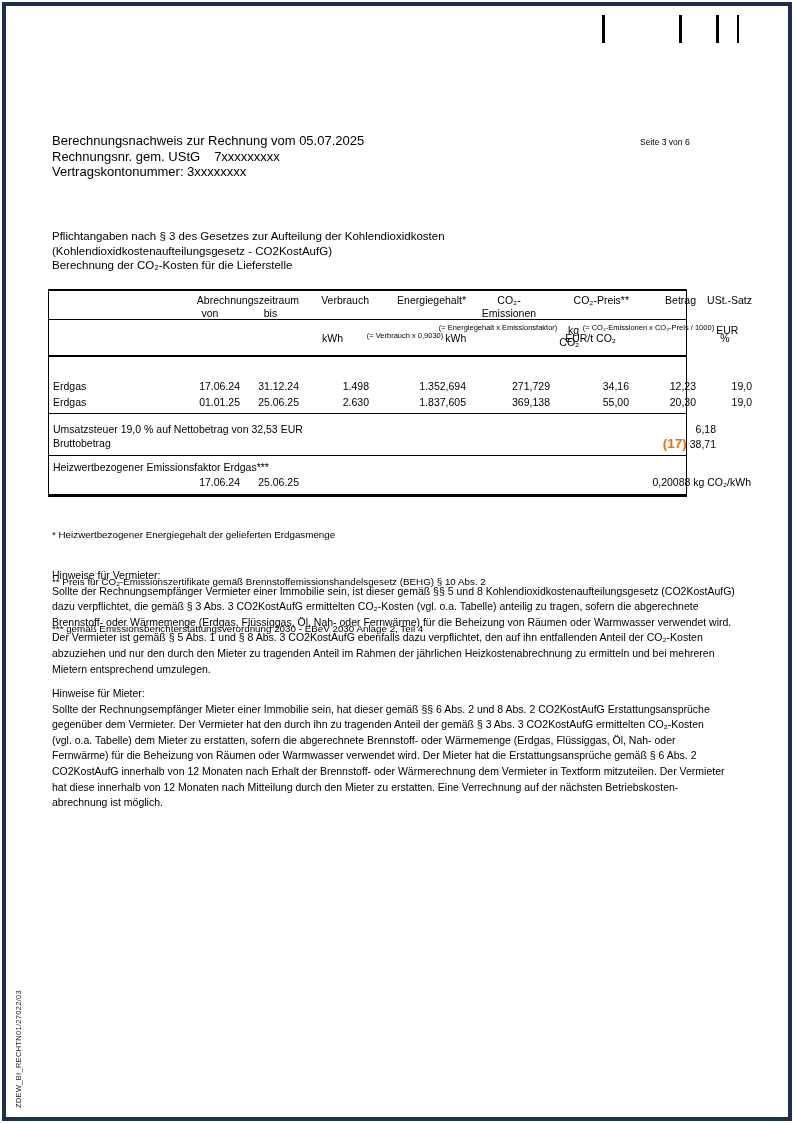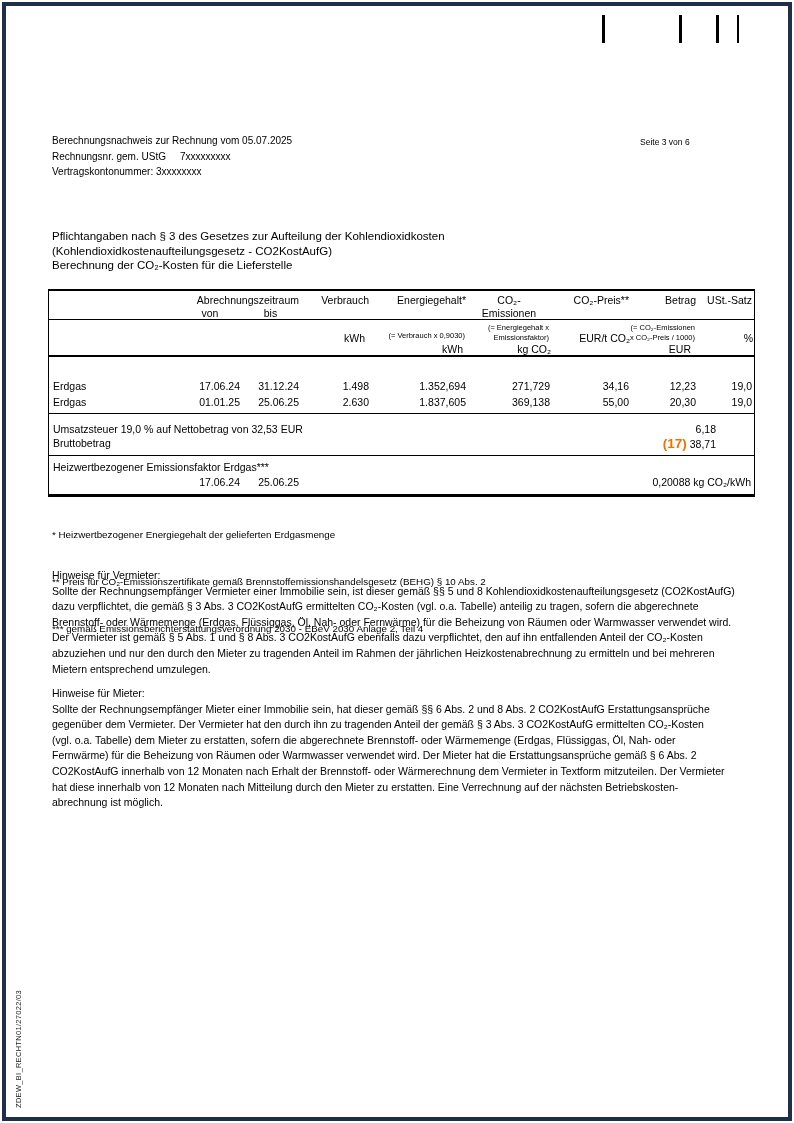--- a/index.html
+++ b/index.html
@@ -17,46 +17,46 @@
     border:4px solid var(--border-navy,#1e3049);pointer-events:none;
   }
   
   .reg-marks .bar{position:absolute;top:15px;height:28px;background:#000;}
   .bar-1{left:602px;width:3px;}
   .bar-2{left:679px;width:3px;}
   .bar-3{left:716px;width:3px;}
   .bar-4{left:737px;width:2px;}
 
   
-  .doc-header{position:absolute;left:52px;top:133px;font-size:10px;line-height:15.5px;}
+  .doc-header{position:absolute;left:52px;top:133px;font-size:13px;line-height:15.5px;}
   .inv-val{margin-left:14px;}
   .page-indicator{position:absolute;left:640px;top:137px;font-size:8.5px;}
 
   
   .section-title{position:absolute;left:52px;top:229px;font-size:11.5px;line-height:14.6px;white-space:pre;}
 
   
   .doc-table{
-    position:absolute;left:48px;top:289px;width:707px;
+    position:absolute;left:48px;top:289px;width:639px;
     border-left:1.5px solid #000;border-right:1.5px solid #000;
     border-top:2px solid #000;border-bottom:3px solid #000;
     font-size:10.5px;
   }
   .trow{display:grid;grid-template-columns:130px 62px 59px 70px 97px 84px 79px 67px 56px;}
   .trow-sum{display:grid;grid-template-columns:581px 67px 56px;}
   .c{overflow:visible;white-space:nowrap;}
   .r{text-align:right;padding-right:1px;}
   .ctr{text-align:center;}
   .l{text-align:left;padding-left:4px;}
   .span23{grid-column:2/4;}
   .span49{grid-column:4/10;}
   .head1{height:14px;line-height:14px;margin-top:2px;}
   .head2{height:13px;line-height:13px;border-bottom:1.2px solid #000;}
   .units{height:37px;border-bottom:2px solid #000;}
-  .units .cell{display:flex;flex-direction:column;justify-content:space-between;}
+  .units .cell{display:flex;flex-direction:row;justify-content:center;}
   .fml{font-size:7.5px;line-height:8.5px;text-align:right;padding-right:2px;white-space:nowrap;}
   .unit{font-size:10.5px;line-height:12px;text-align:right;}
   .pad-t4{padding-top:4px;}
   .pad-t12{padding-top:12px;}
   .gap-row{height:21px;}
   .drow{height:16px;line-height:16px;}
   .data-divider{border-top:1.5px solid #000;margin-top:3px;}
   .sum-block{padding:8px 0 2px 0;}
   .sum-row{height:14px;line-height:14px;gap:20px;}
   .sum-row2{height:17px;}

